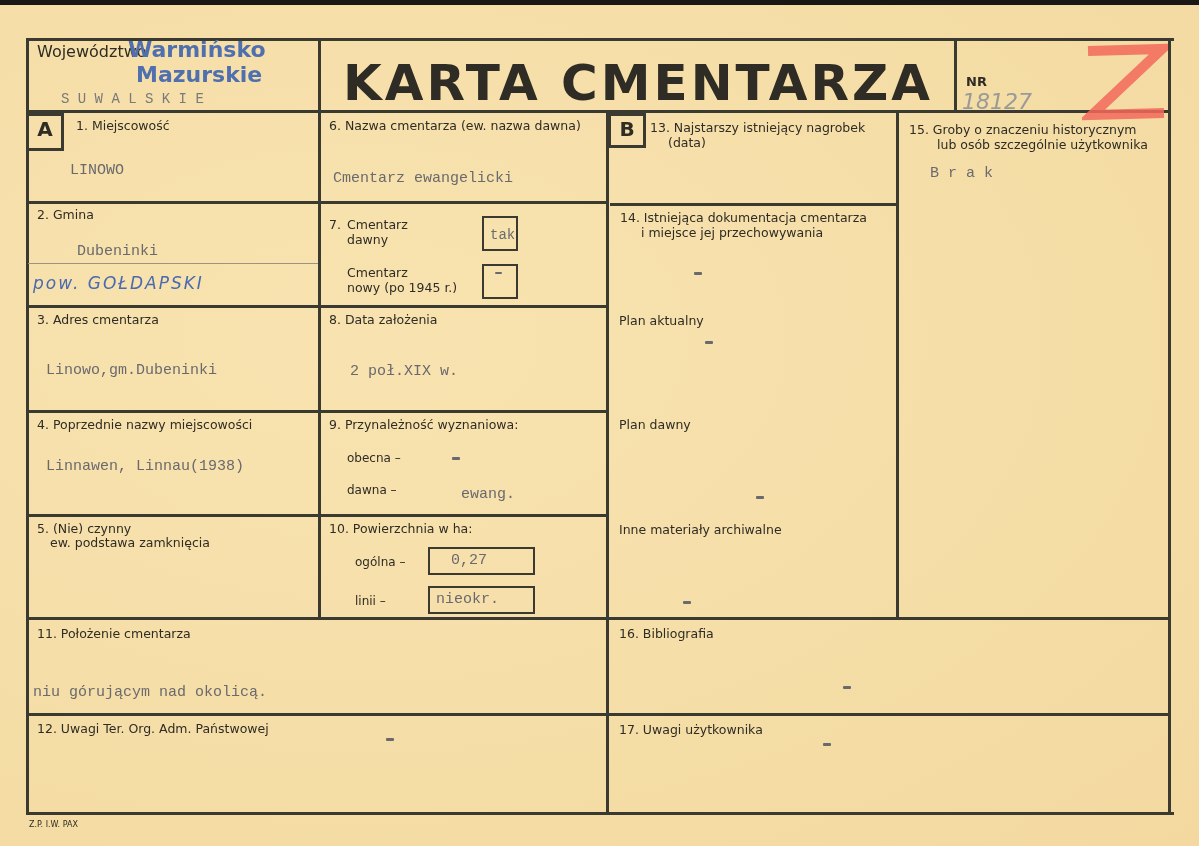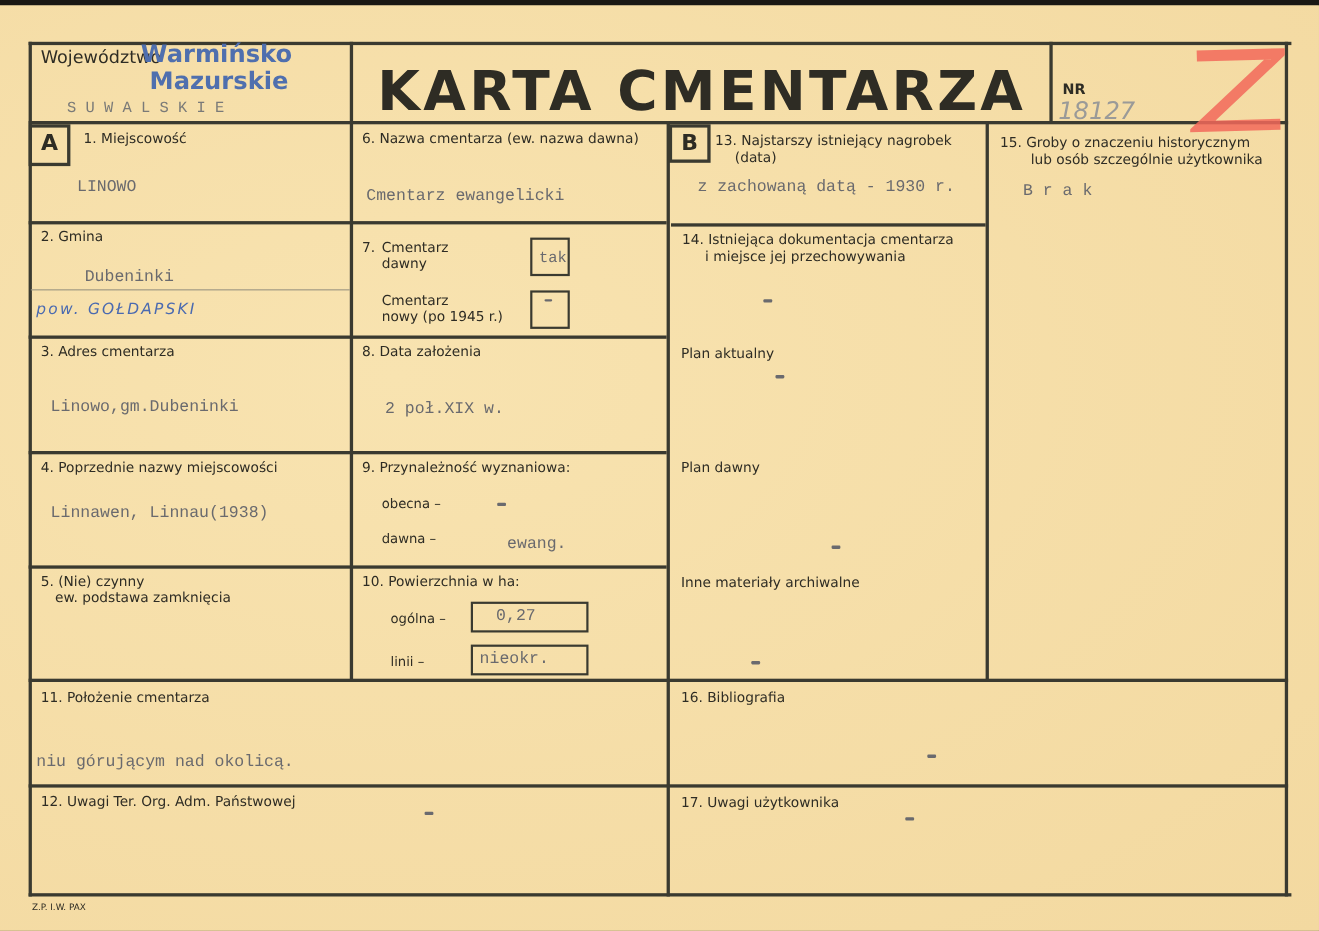--- a/index.html
+++ b/index.html
@@ -88,21 +88,21 @@
   <div class="section-box" style="left:26px; top:108px; width:38px; height:38px;">A</div>
 
   <div class="section-box" style="left:608px; top:108px; width:38px; height:35px;">B</div>
 
   <div class="lbl" style="left:76px; top:114px;">1. Miejscowość</div>
   <div class="tw" style="left:70px; top:156px;">LINOWO</div>
 
   <div class="lbl" style="left:37px; top:203px;">2. Gmina</div>
   <div class="tw" style="left:77px; top:237px;">Dubeninki</div>
   <div style="position:absolute; left:28px; top:258px; width:290px; height:1px; background:#9a9480;"></div>
-  <div class="hand" style="left:33px; top:268px; font-size:14px; letter-spacing:2px;">pow. GOŁDAPSKI</div>
+  <div class="hand" style="left:33px; top:268px; font-size:17px; letter-spacing:2px;">pow. GOŁDAPSKI</div>
 
   <div class="lbl" style="left:37px; top:308px;">3. Adres cmentarza</div>
   <div class="tw" style="left:46px; top:356px;">Linowo,gm.Dubeninki</div>
 
   <div class="lbl" style="left:37px; top:413px;">4. Poprzednie nazwy miejscowości</div>
   <div class="tw" style="left:46px; top:452px;">Linnawen, Linnau(1938)</div>
 
   <div class="lbl" style="left:37px; top:517px;">5. (Nie) czynny</div>
   <div class="lbl" style="left:50px; top:531px;">ew. podstawa zamknięcia</div>
 
@@ -141,21 +141,20 @@
   </div>
 
   <div class="lbl" style="left:37px; top:622px;">11. Położenie cmentarza</div>
   <div class="tw" style="left:33px; top:678px; line-height:20px;">niu górującym nad okolicą.</div>
 
   <div class="lbl" style="left:37px; top:717px;">12. Uwagi Ter. Org. Adm. Państwowej</div>
   <div class="dash" style="left:386px; top:733px;"></div>
 
   <div class="lbl" style="left:650px; top:116px;">13. Najstarszy istniejący nagrobek</div>
   <div class="lbl" style="left:668px; top:131px;">(data)</div>
-  <div class="tw" style="left:634px; top:156px;">z zachowaną datą - 1930 r.</div>
 
   <div class="lbl" style="left:620px; top:206px;">14. Istniejąca dokumentacja cmentarza</div>
   <div class="lbl" style="left:641px; top:221px;">i miejsce jej przechowywania</div>
   <div class="dash" style="left:694px; top:267px;"></div>
 
   <div class="lbl" style="left:619px; top:309px;">Plan aktualny</div>
   <div class="dash" style="left:705px; top:336px;"></div>
   <div class="lbl" style="left:619px; top:413px;">Plan dawny</div>
   <div class="dash" style="left:756px; top:491px;"></div>
   <div class="lbl" style="left:619px; top:518px;">Inne materiały archiwalne</div>

